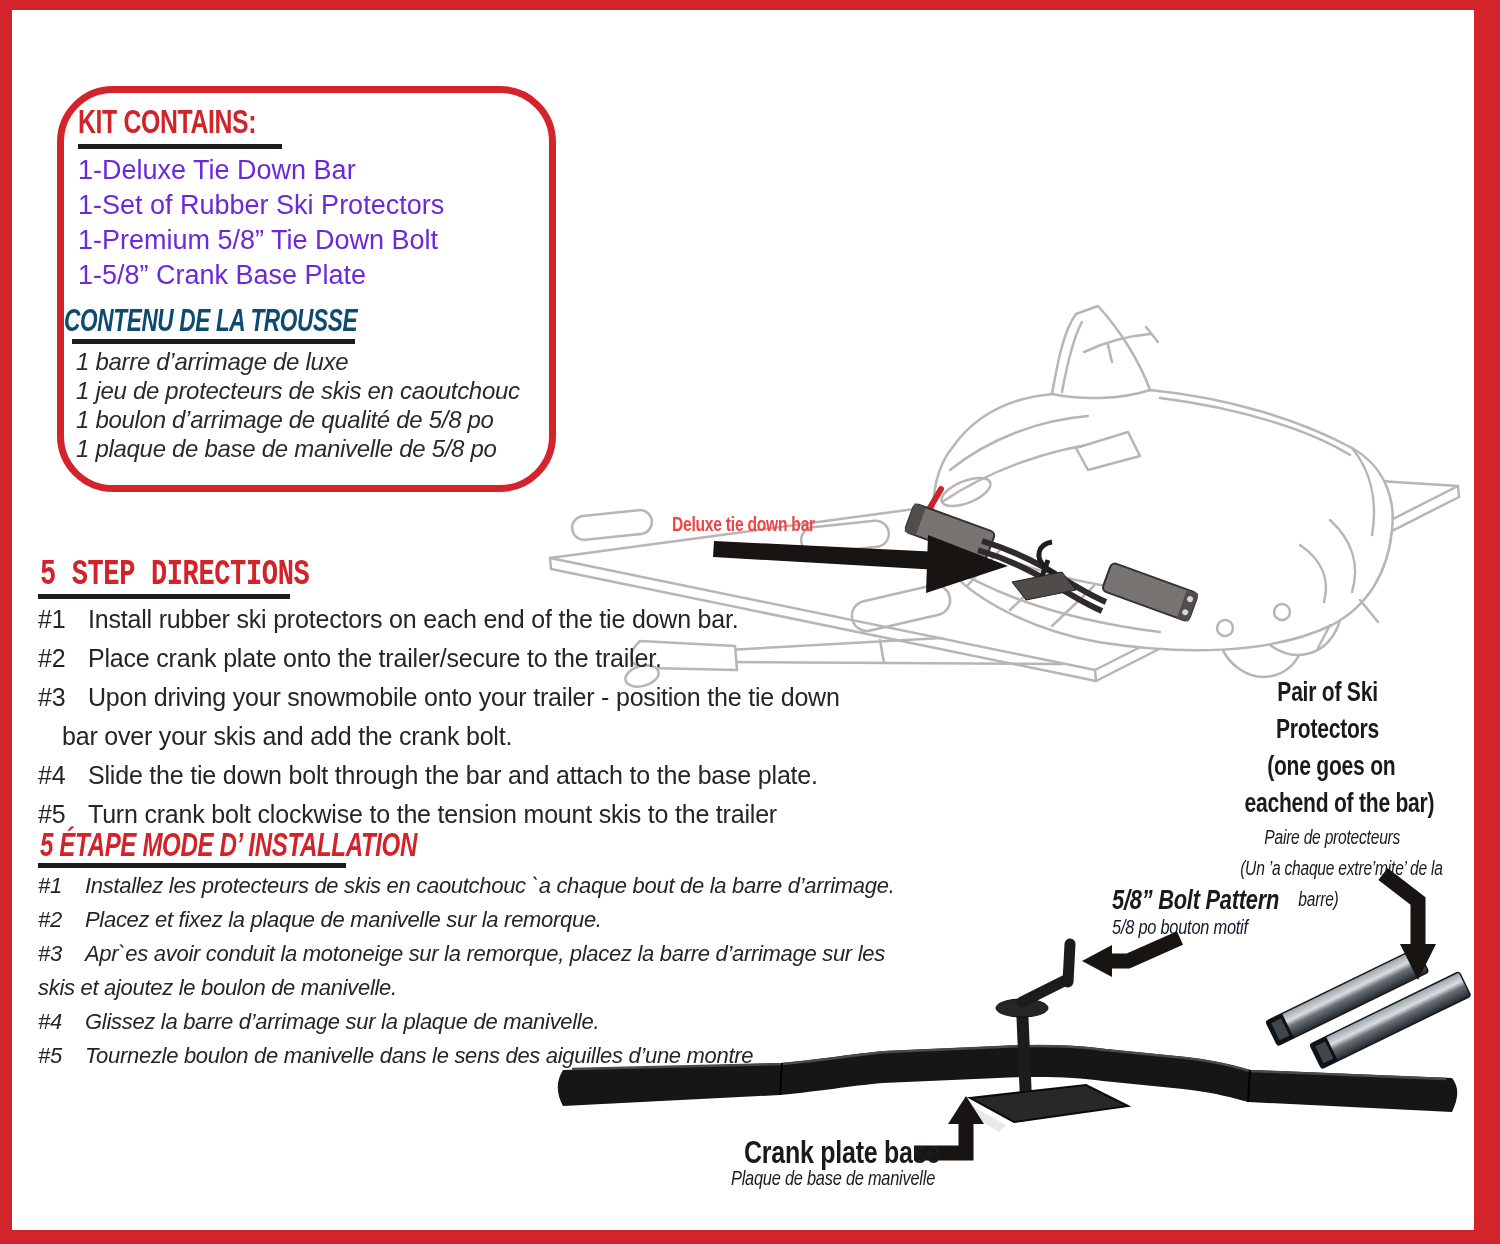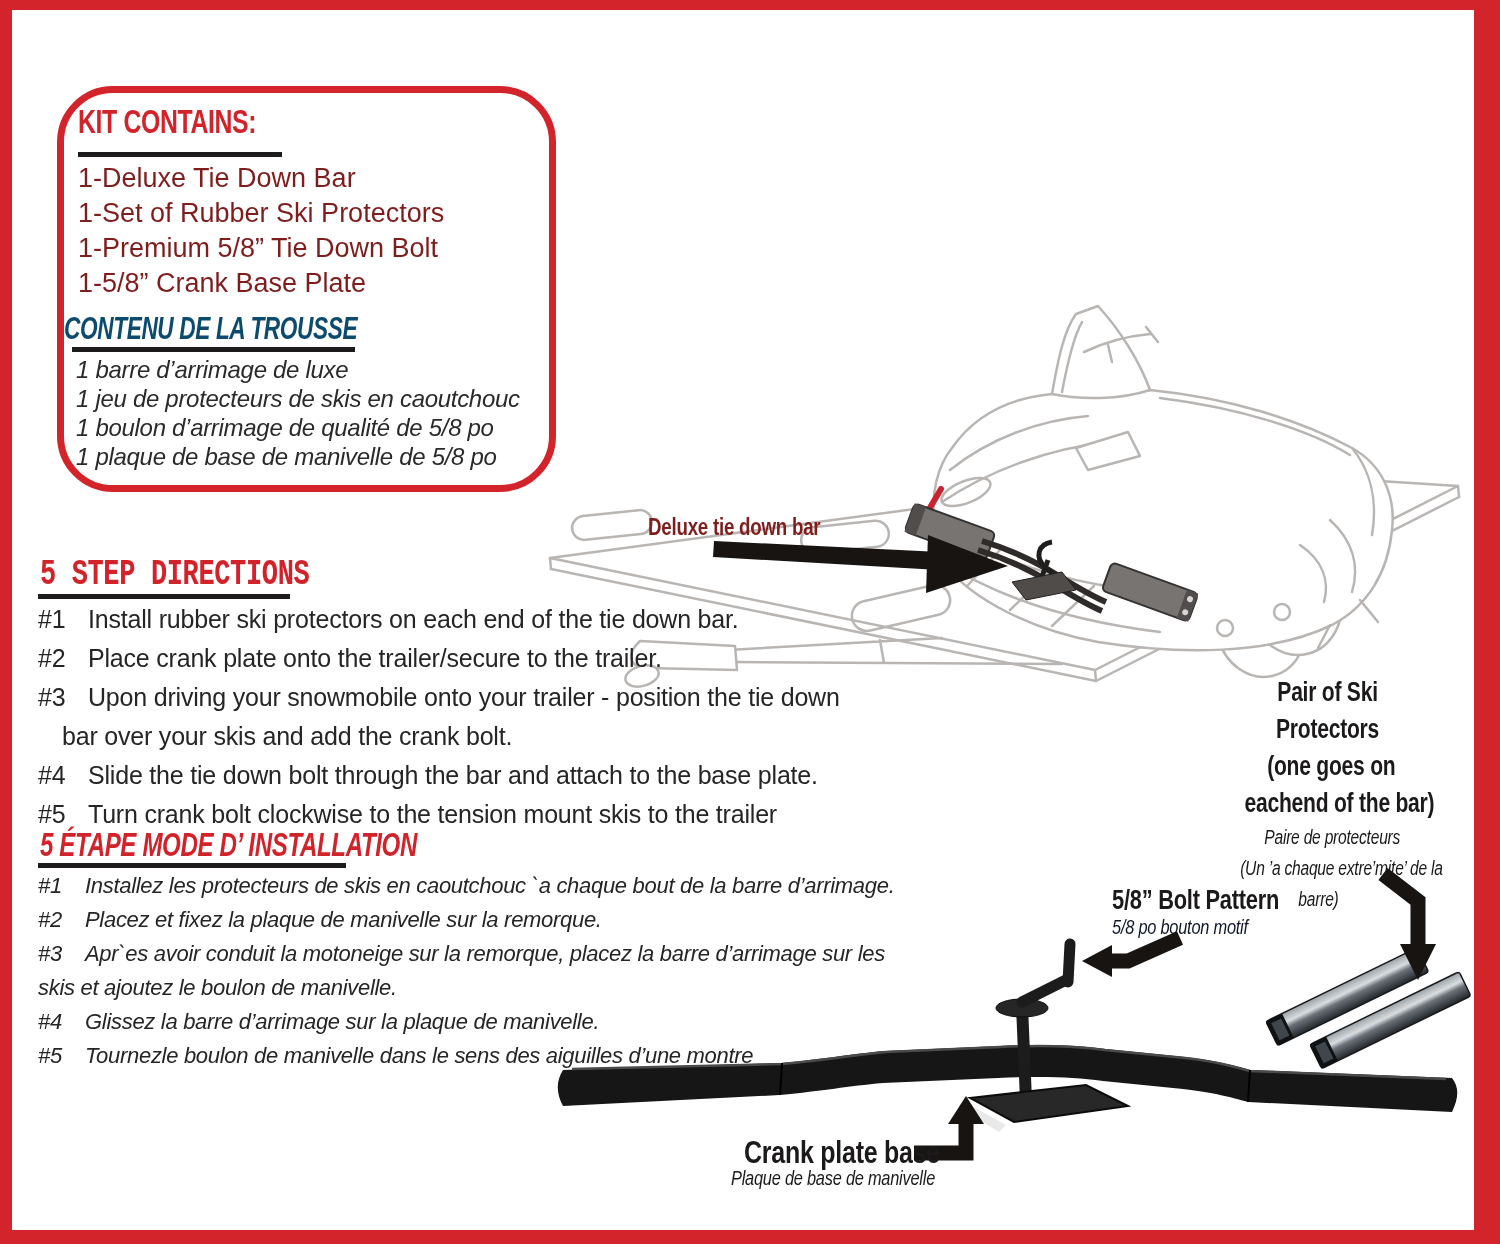--- a/index.html
+++ b/index.html
@@ -8,24 +8,24 @@
   
   .bd{position:absolute;background:#d4242b;}
   .bd-top{left:0;top:0;width:1500px;height:10px;}
   .bd-left{left:0;top:0;width:12px;height:1244px;}
   .bd-right{left:1474px;top:0;width:26px;height:1244px;}
   .bd-bottom{left:0;top:1230px;width:1500px;height:14px;}
 
   
   .kit-box{position:absolute;left:57px;top:86px;width:485px;height:392px;
            border:7px solid #d4242b;border-radius:56px;}
-  .kit-title{margin:9px 0 12px 14px;font-size:34px;line-height:38px;font-weight:bold;color:#d2232b;}
+  .kit-title{margin:9px 0 4px 14px;font-size:34px;line-height:38px;font-weight:bold;color:#d2232b;}
   .rule{background:#1d1b1c;height:5px;}
   .rule-kit{margin:0 0 0 14px;width:204px;}
-  .kit-items-en{margin:4px 0 0 14px;font-size:27px;line-height:35px;color:#7f1d1d;}
+  .kit-items-en{margin:4px 0 0 14px;font-size:27px;line-height:35px;color:#6d28d9;}
   .kit-title-fr{margin:10px 0 0 0;font-size:31px;line-height:35px;font-weight:bold;font-style:italic;color:#0c4a6e;}
   .rule-kit-fr{margin:1px 0 0 8px;width:283px;}
   .kit-items-fr{margin:3px 12px 0 12px;font-size:24px;line-height:29px;font-style:italic;color:#2b292a;letter-spacing:-0.3px;}
 
   
   .cnd{display:inline-block;transform:scaleX(.73);transform-origin:0 50%;letter-spacing:-.5px;white-space:nowrap;}
   .cnd78{display:inline-block;transform:scaleX(.78);transform-origin:0 50%;letter-spacing:-.3px;white-space:nowrap;}
   .cndR{display:inline-block;transform:scaleX(.78);transform-origin:100% 50%;letter-spacing:-.3px;white-space:nowrap;}
 
   
@@ -36,25 +36,25 @@
   .steps-en .num{display:inline-block;width:50px;}
   .steps-en .cont .txt{padding-left:24px;}
 
   .dir-title-fr{position:absolute;left:40px;top:828px;font-size:33px;line-height:34px;font-weight:bold;font-style:italic;color:#d2232b;}
   .rule-dir-fr{position:absolute;left:38px;top:863px;width:308px;}
   .steps-fr{position:absolute;left:38px;top:869px;width:920px;font-size:22px;line-height:34px;
             font-style:italic;color:#262425;letter-spacing:-0.3px;}
   .steps-fr .num{display:inline-block;width:47px;font-style:italic;}
 
   
-  .lbl-deluxe{position:absolute;left:648px;top:513px;font-size:24px;font-weight:bold;color:#7f1d1d;}
+  .lbl-deluxe{position:absolute;left:672px;top:513px;font-size:20px;font-weight:bold;color:#ef4444;}
   .protectors-block{position:absolute;right:27px;top:674px;text-align:center;width:320px;}
   .protectors-block .en{font-size:27px;line-height:37px;font-weight:bold;color:#1b191a;}
   .protectors-block .fr{font-size:20px;line-height:31px;font-style:italic;color:#1b191a;margin-top:0;}
-  .lbl-bolt-en{position:absolute;left:1112px;top:884px;font-size:28px;font-weight:bold;color:#1b191a;}
+  .lbl-bolt-en{position:absolute;left:1112px;top:884px;font-size:28px;font-weight:bold;color:#1b191a;font-style:italic;}
   .lbl-bolt-fr{position:absolute;left:1112px;top:915px;font-size:21px;font-style:italic;color:#0f172a;}
   .lbl-crank-en{position:absolute;left:744px;top:1134px;font-size:32px;font-weight:bold;color:#1b191a;}
   .lbl-crank-fr{position:absolute;left:731px;top:1166px;font-size:21px;font-style:italic;color:#1b191a;}
 
   svg.scene{position:absolute;left:0;top:0;z-index:0;}
   .txt-layer{position:absolute;left:0;top:0;width:100%;height:100%;z-index:2;}
 </style>
 </head>
 <body>
 

